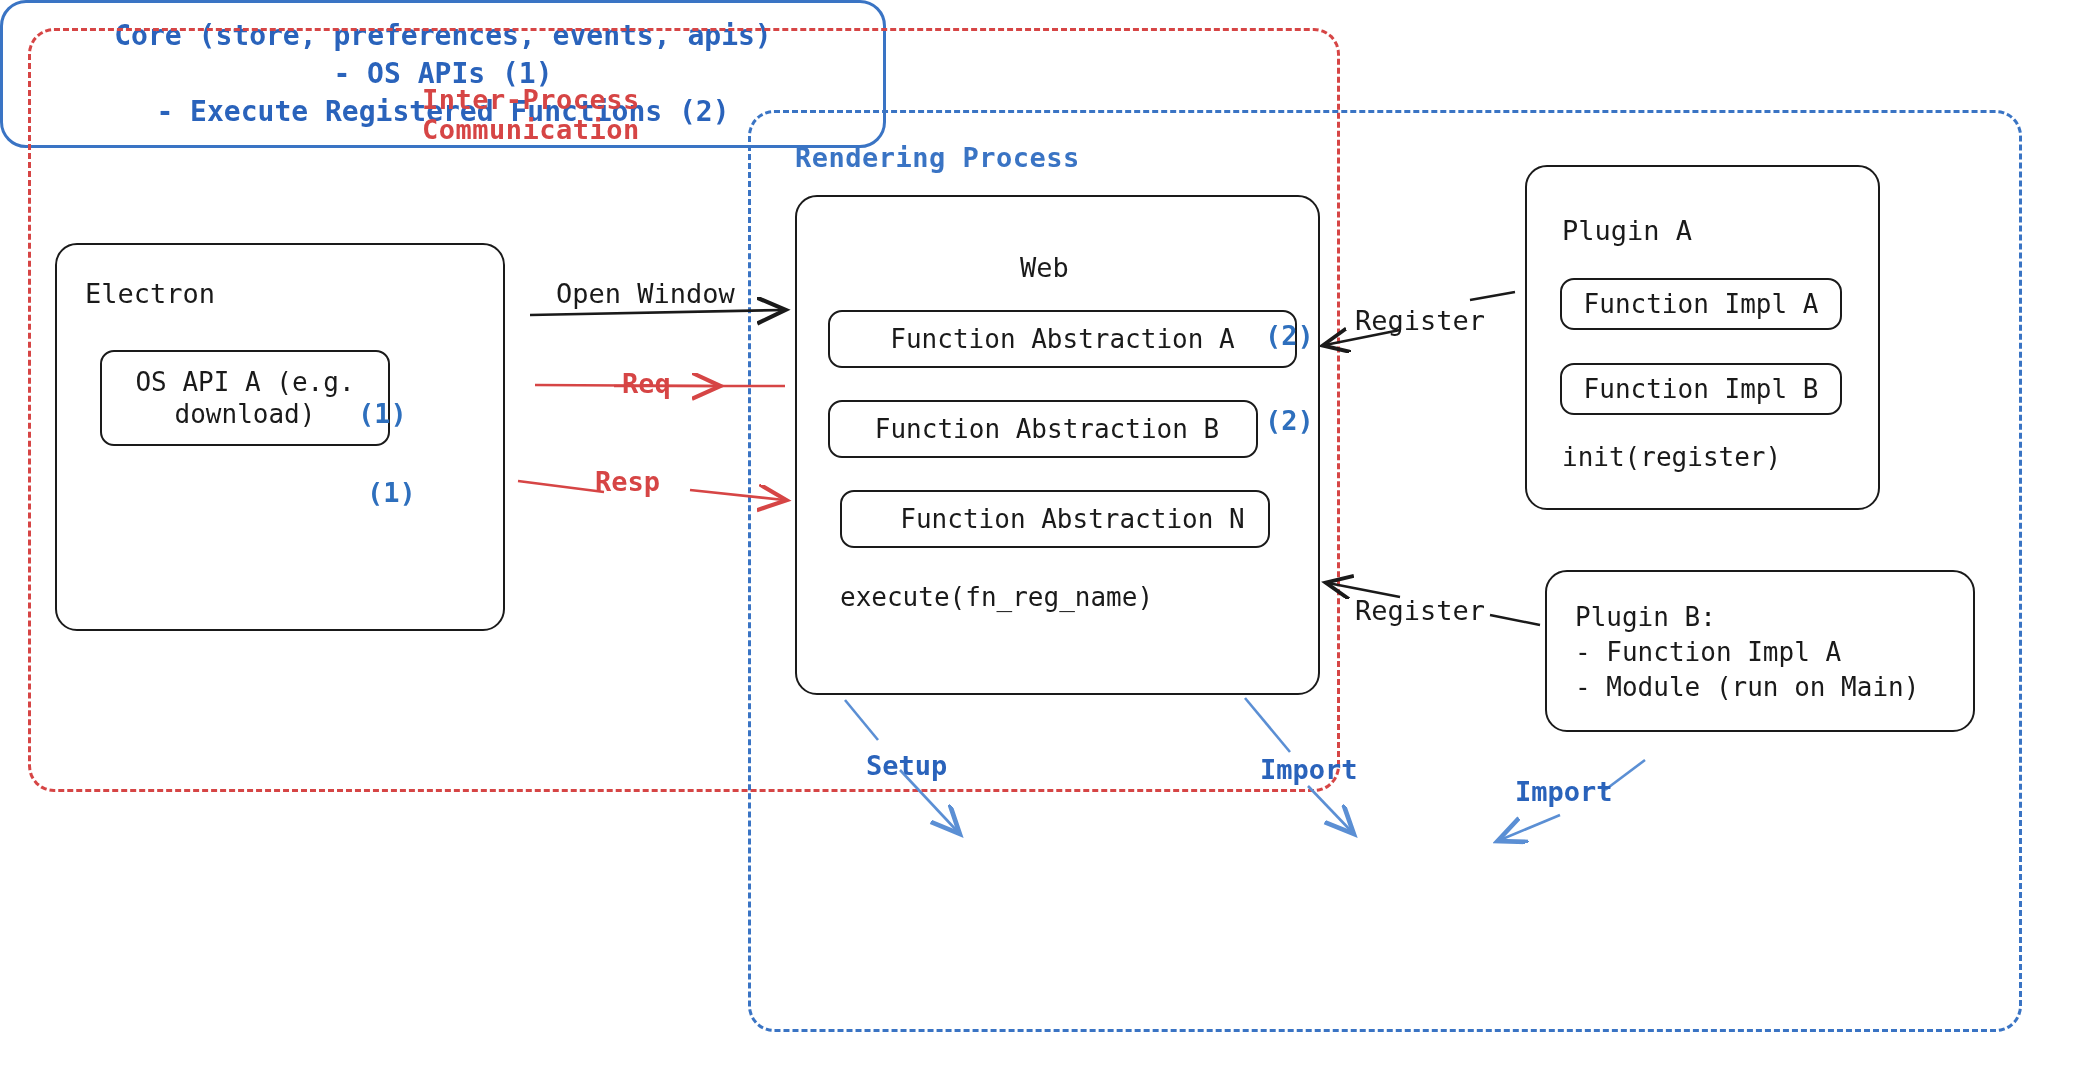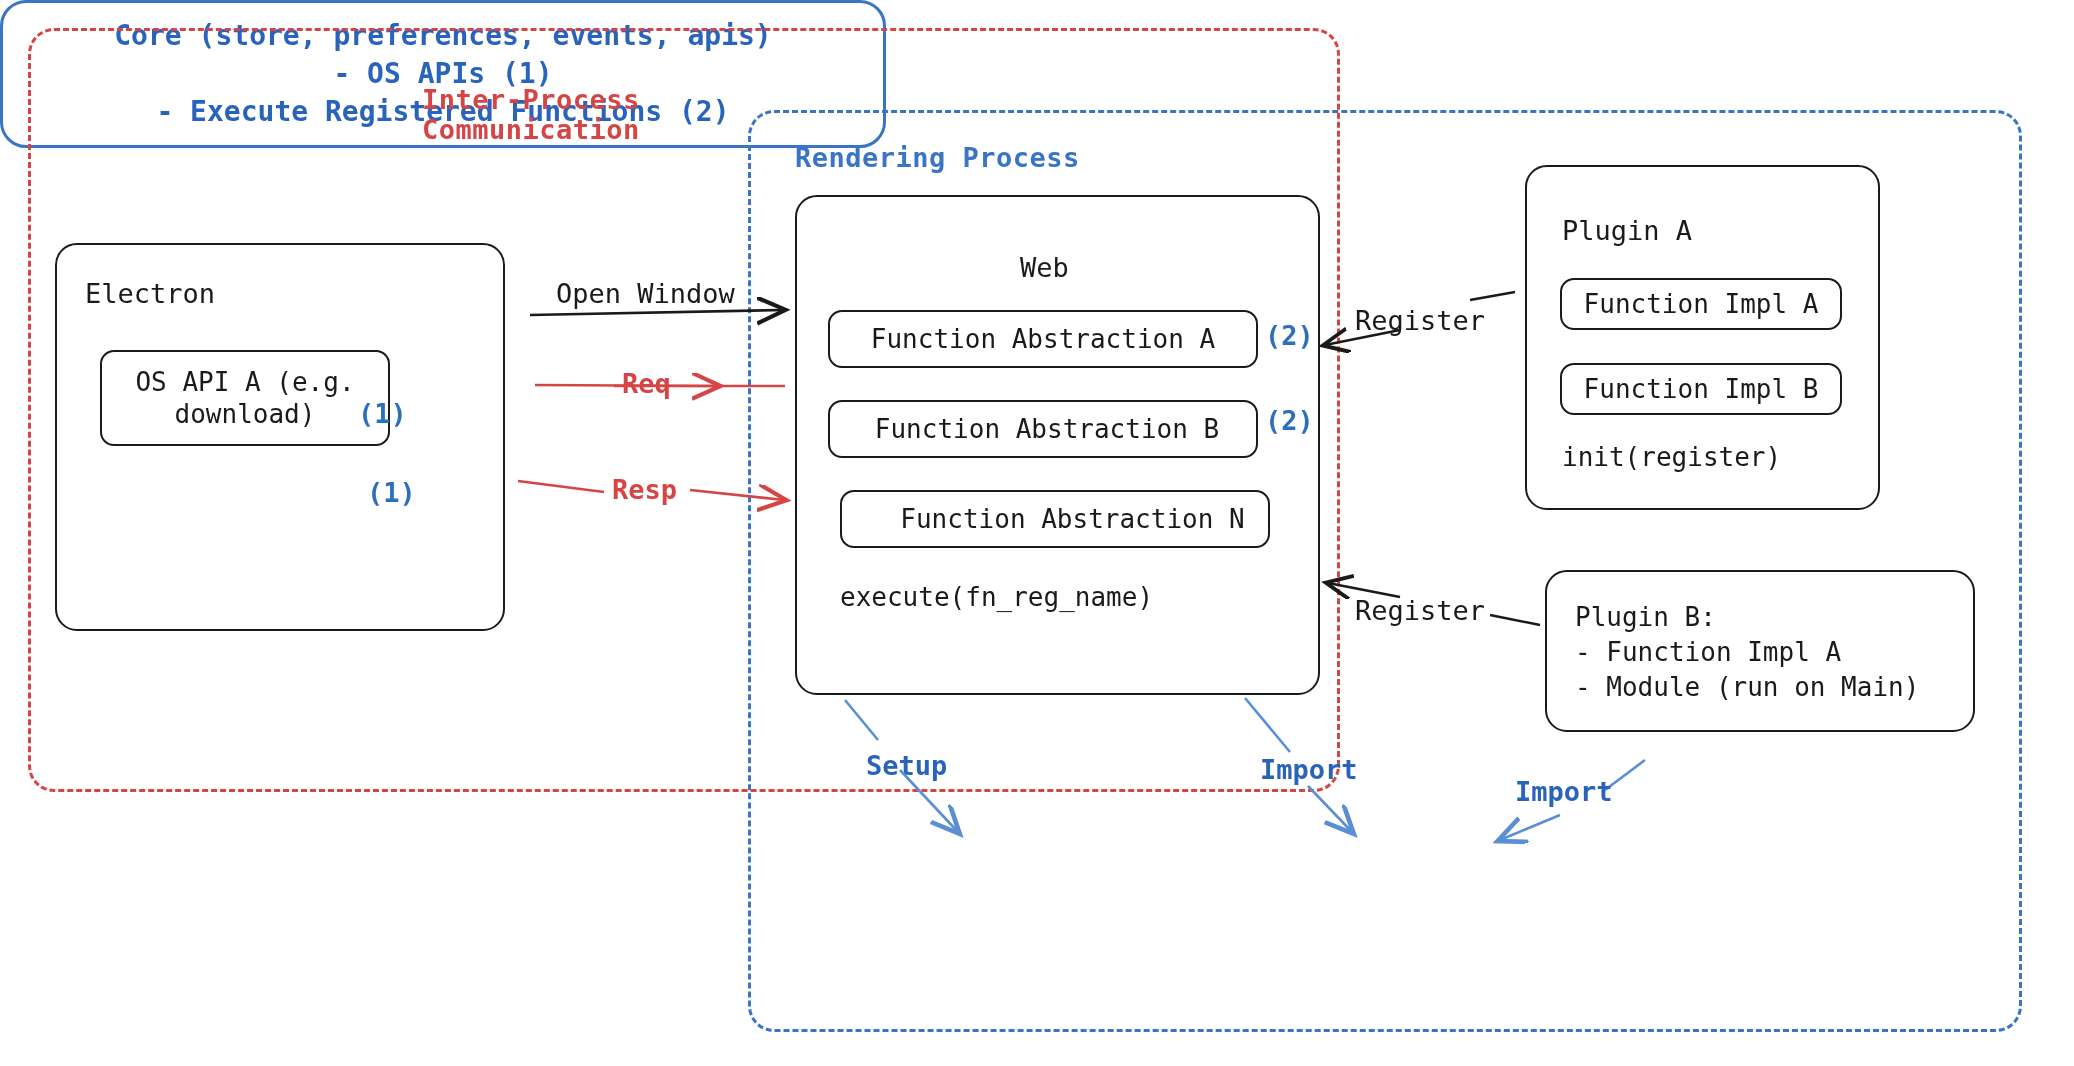--- a/index.html
+++ b/index.html
@@ -97,21 +97,21 @@
 
   
   #electron-box  { left: 55px;  top: 243px; width: 450px; height: 388px; }
   #electron-title{ left: 85px;  top: 278px; }
   #os-api-a { left: 100px; top: 350px; width: 290px; height: 96px; }
   #os-api-n { left: 100px; top: 465px; width: 360px; height: 56px; }
 
   
   #web-box     { left: 795px; top: 195px; width: 525px; height: 500px; }
   #web-title   { left: 1020px; top: 252px; }
-  #fa-a { left: 828px; top: 310px; width: 430px; height: 58px; }
+  #fa-a { left: 828px; top: 310px; width: 469px; height: 58px; }
   #fa-b { left: 828px; top: 400px; width: 430px; height: 58px; padding-left: 18px; }
   #fa-n { left: 840px; top: 490px; width: 430px; height: 58px; padding-left: 45px; }
   #execute-text { left: 840px; top: 580px; }
   #mark-a { left: 1265px; top: 320px; }
   #mark-b { left: 1265px; top: 405px; }
 
   
   #plugin-a-box   { left: 1525px; top: 165px; width: 355px; height: 345px; }
   #plugin-a-title { left: 1562px; top: 215px; }
   #fimpl-a { left: 1560px; top: 278px; width: 282px; height: 52px; }
@@ -138,21 +138,21 @@
     position: absolute;
     font-size: 27px;
     white-space: nowrap;
   }
   .lbl-black { color: #1a1a1a; }
   .lbl-red   { color: #d64545; font-weight: 600; }
   .lbl-blue  { color: #2a63bb; font-weight: 700; }
 
   #lbl-open-window { left: 556px; top: 278px; }
   #lbl-req   { left: 622px; top: 368px; }
-  #lbl-resp  { left: 612px; top: 466px; margin-top: 8px; }
+  #lbl-resp  { left: 595px; top: 466px; }
   #lbl-register-1 { left: 1355px; top: 305px; }
   #lbl-register-2 { left: 1355px; top: 595px; }
   #lbl-setup  { left: 866px; top: 750px; }
   #lbl-import-1 { left: 1260px; top: 754px; }
   #lbl-import-2 { left: 1515px; top: 776px; }
 
   #arrow-layer {
     position: absolute;
     left: 0; top: 0;
     width: 2074px; height: 1066px;

